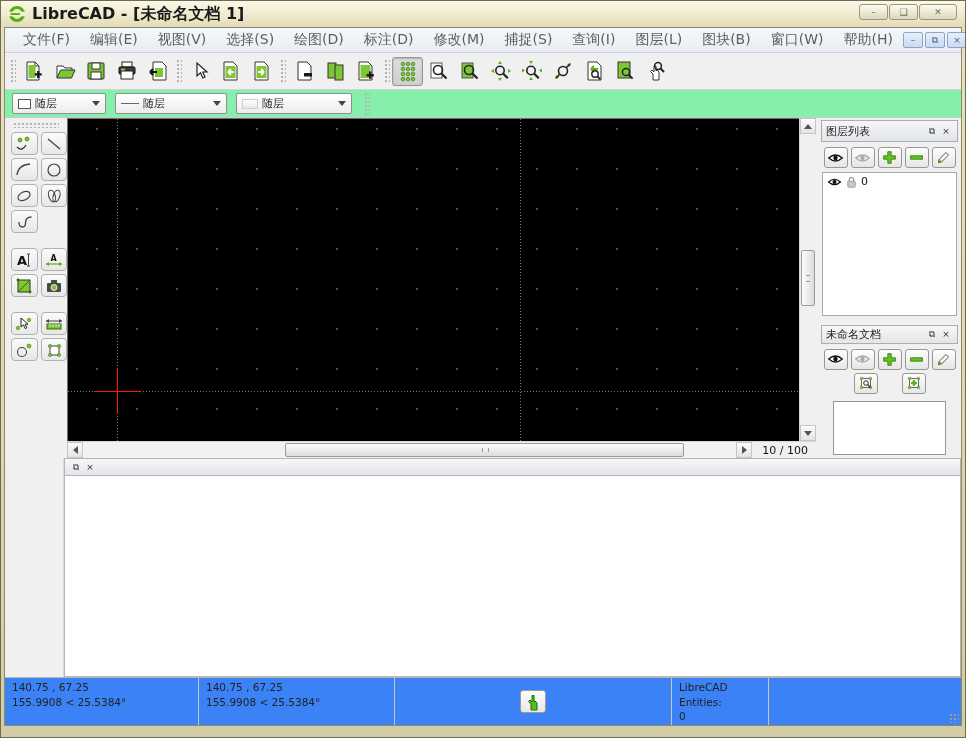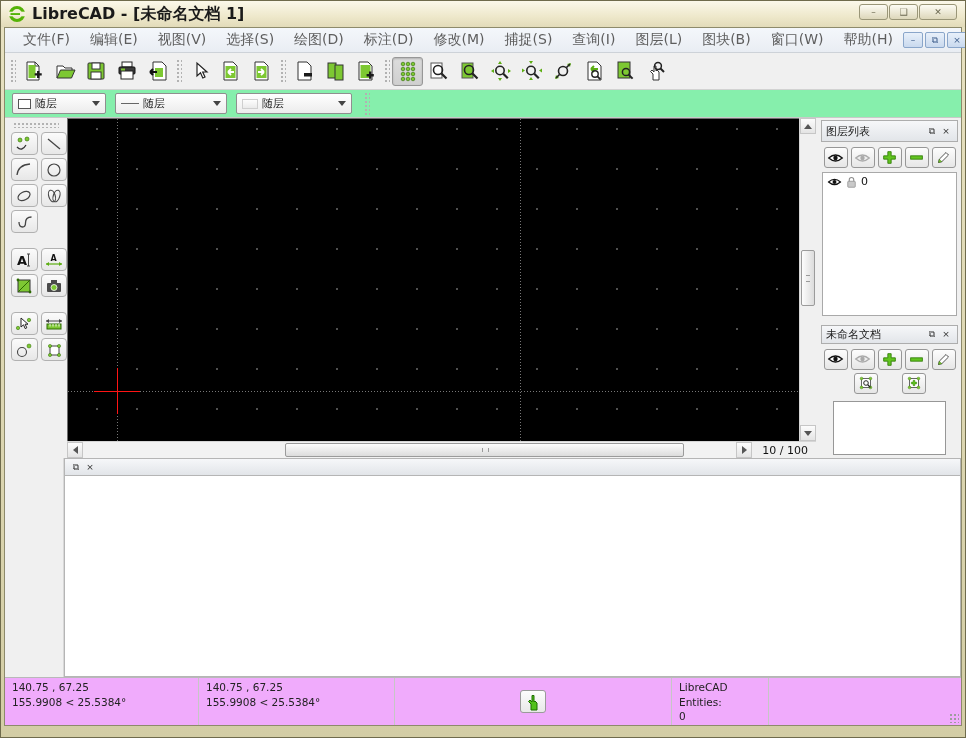--- a/index.html
+++ b/index.html
@@ -91,21 +91,21 @@
 
   
   .cmd-section { flex:1; margin-left:58px; display:flex; flex-direction:column; background:#f0f0f0; border-left:1px solid #d8d8d8; }
   .cmd-header { height:18px; display:flex; align-items:center; padding:0 4px; font-size:11px; background:linear-gradient(#f6f7f9,#e2e5e9); border:1px solid #b5b5b5; }
   .cmd-body { flex:1; background:#fff; border:1px solid #b5b5b5; border-top:none; }
   .cmd-prompt { height:23px; display:flex; align-items:center; gap:5px; padding:2px 2px 2px 3px; }
   .cmd-prompt label { font-size:11px; color:#111; white-space:nowrap; }
   .cmd-input { flex:1; height:18px; border:1px solid #9f9f9f; background:#fff; font-size:11px; padding:0 3px; font-family:"DejaVu Sans",sans-serif; }
 
   
-  .statusbar { flex:0 0 31px; display:flex; border-top:1px solid #b9b9b9; background:#f0abfc; font-size:10.5px; color:#222; line-height:1.35; }
+  .statusbar { flex:0 0 31px; display:flex; border-top:1px solid #b9b9b9; background:#3b82f6; font-size:10.5px; color:#222; line-height:1.35; }
   .scell { padding:2px 7px; border-right:1px solid #c6c6c6; }
   .c1 { width:194px; }
   .c2 { width:196px; }
   .c3 { width:277px; display:flex; align-items:center; justify-content:center; }
   .c4 { width:97px; }
   .c5 { flex:1; border-right:none; position:relative; }
   .grip { position:absolute; right:2px; bottom:2px; width:10px; height:10px; background-image:radial-gradient(#9d9d9d 1px, transparent 1.2px); background-size:4px 4px; }
   .handbtn { width:26px; height:23px; border:1px solid #9a9a9a; border-radius:3px; background:linear-gradient(#fdfdfd,#e8e8e8); display:flex; align-items:center; justify-content:center; }
 </style>
 </head>

